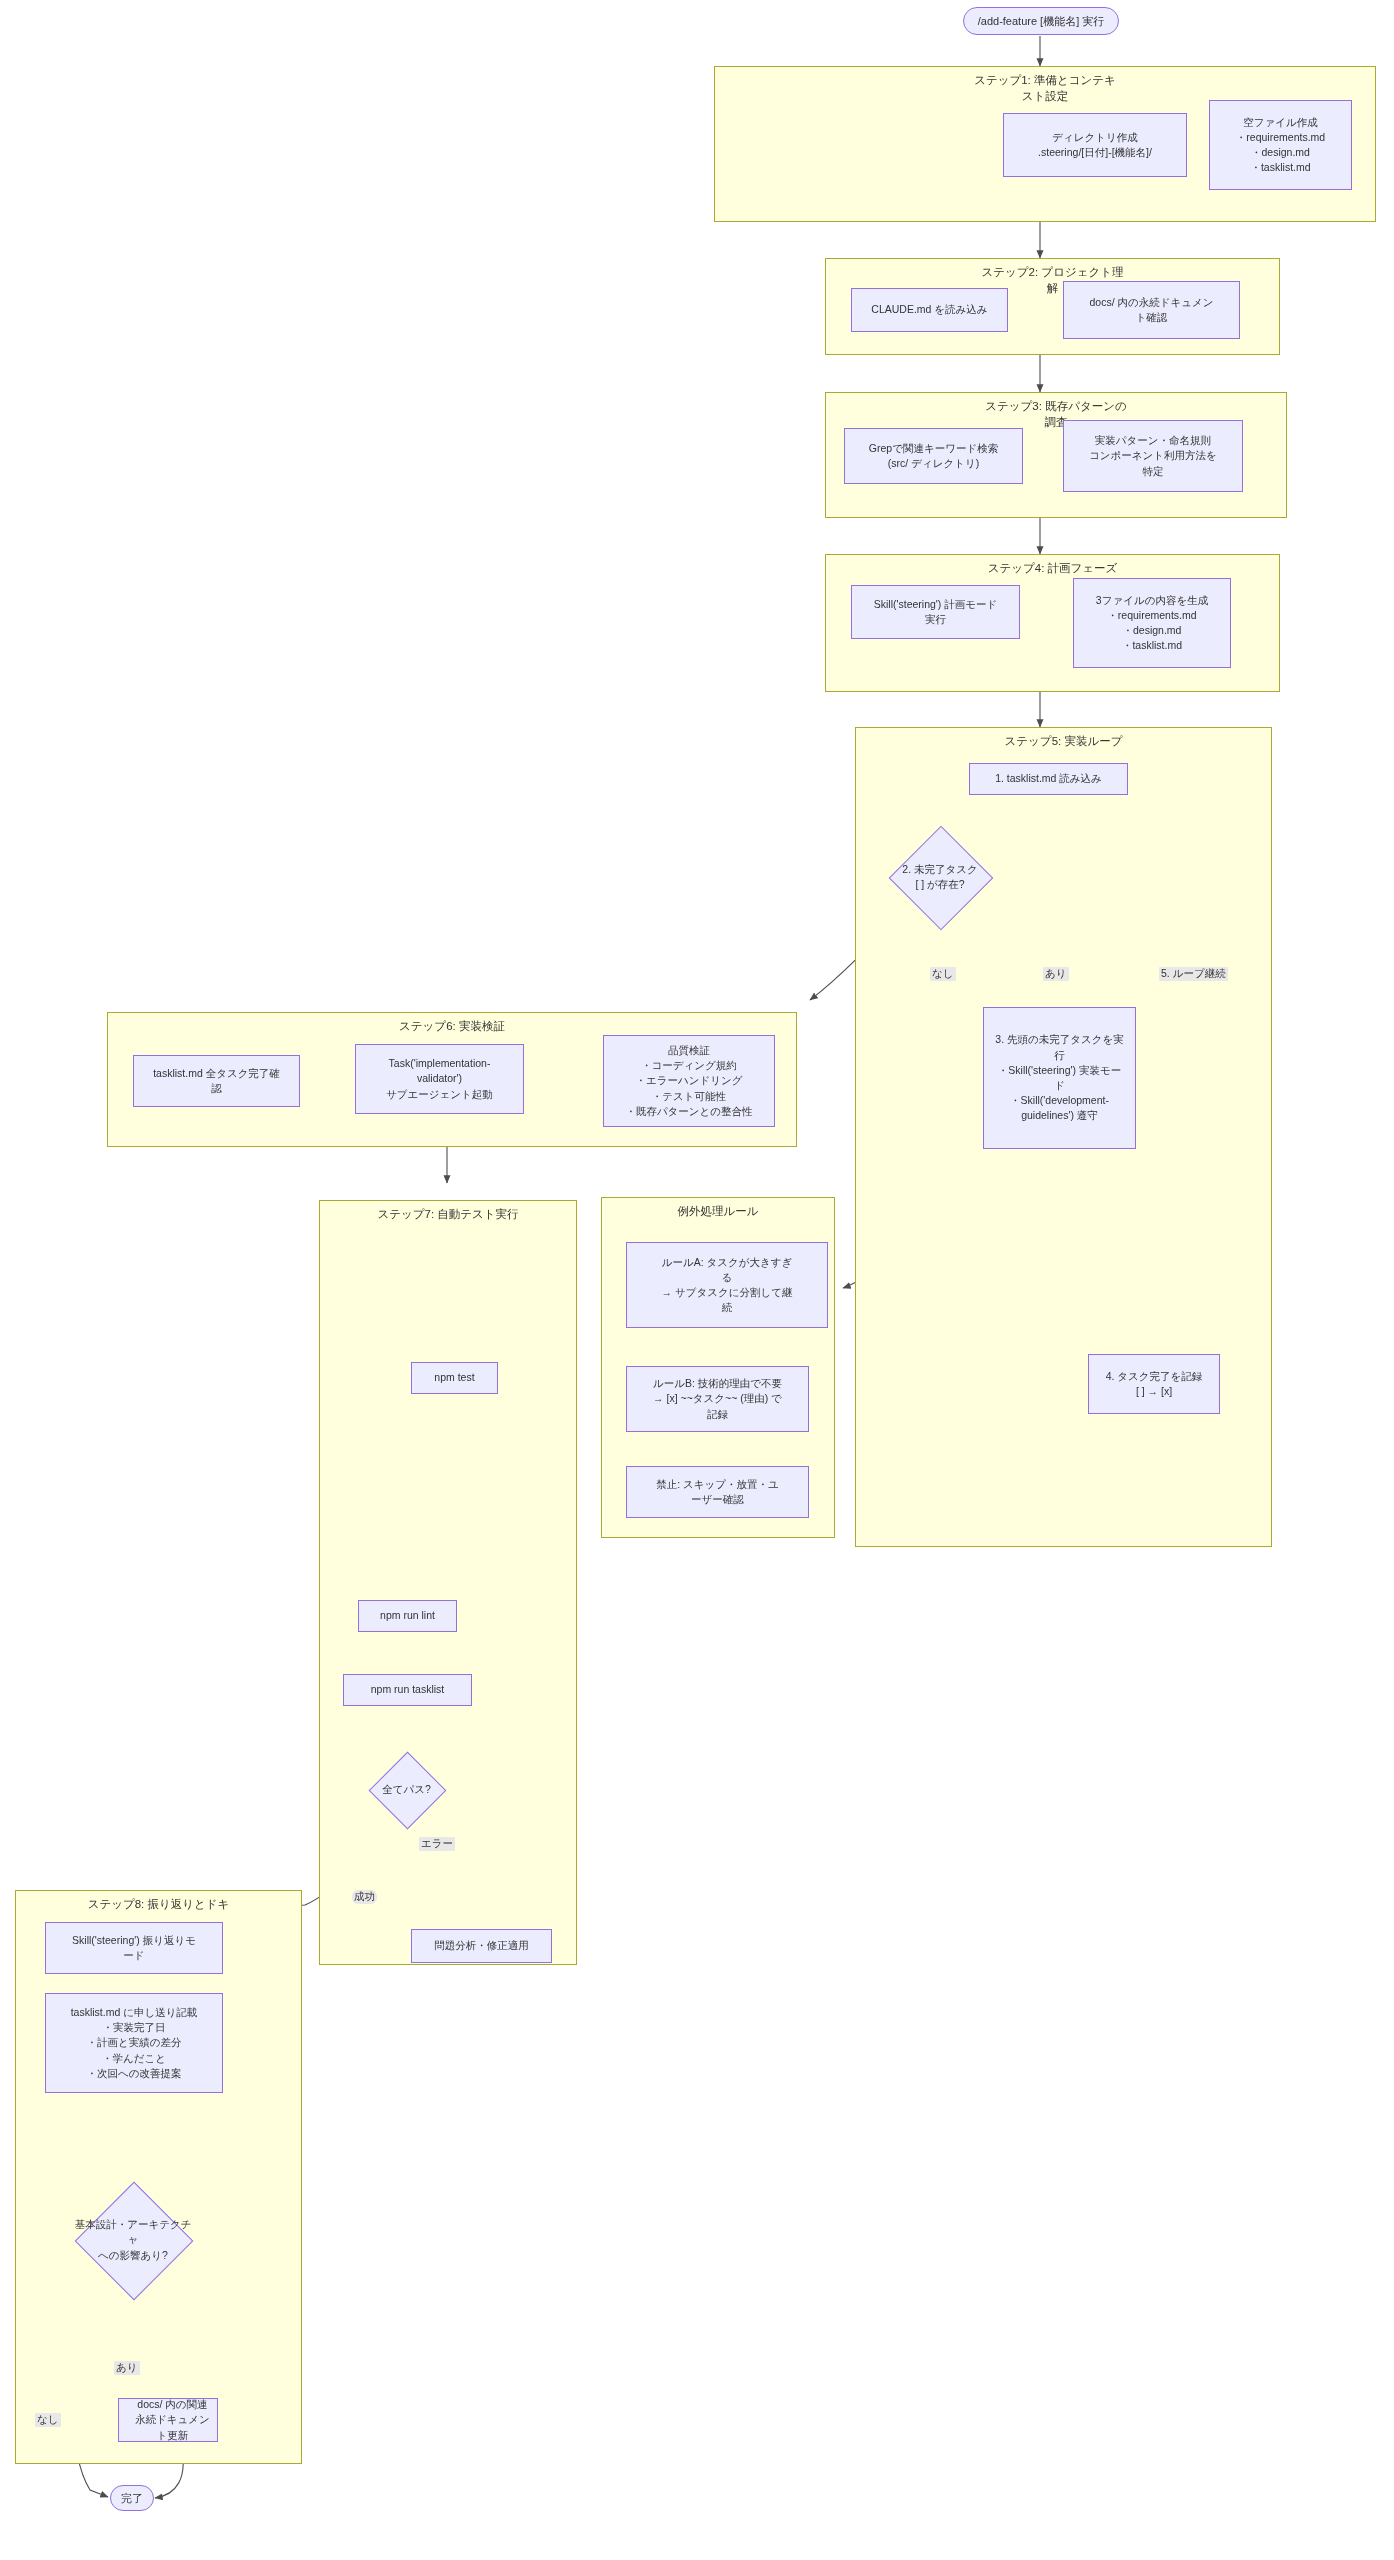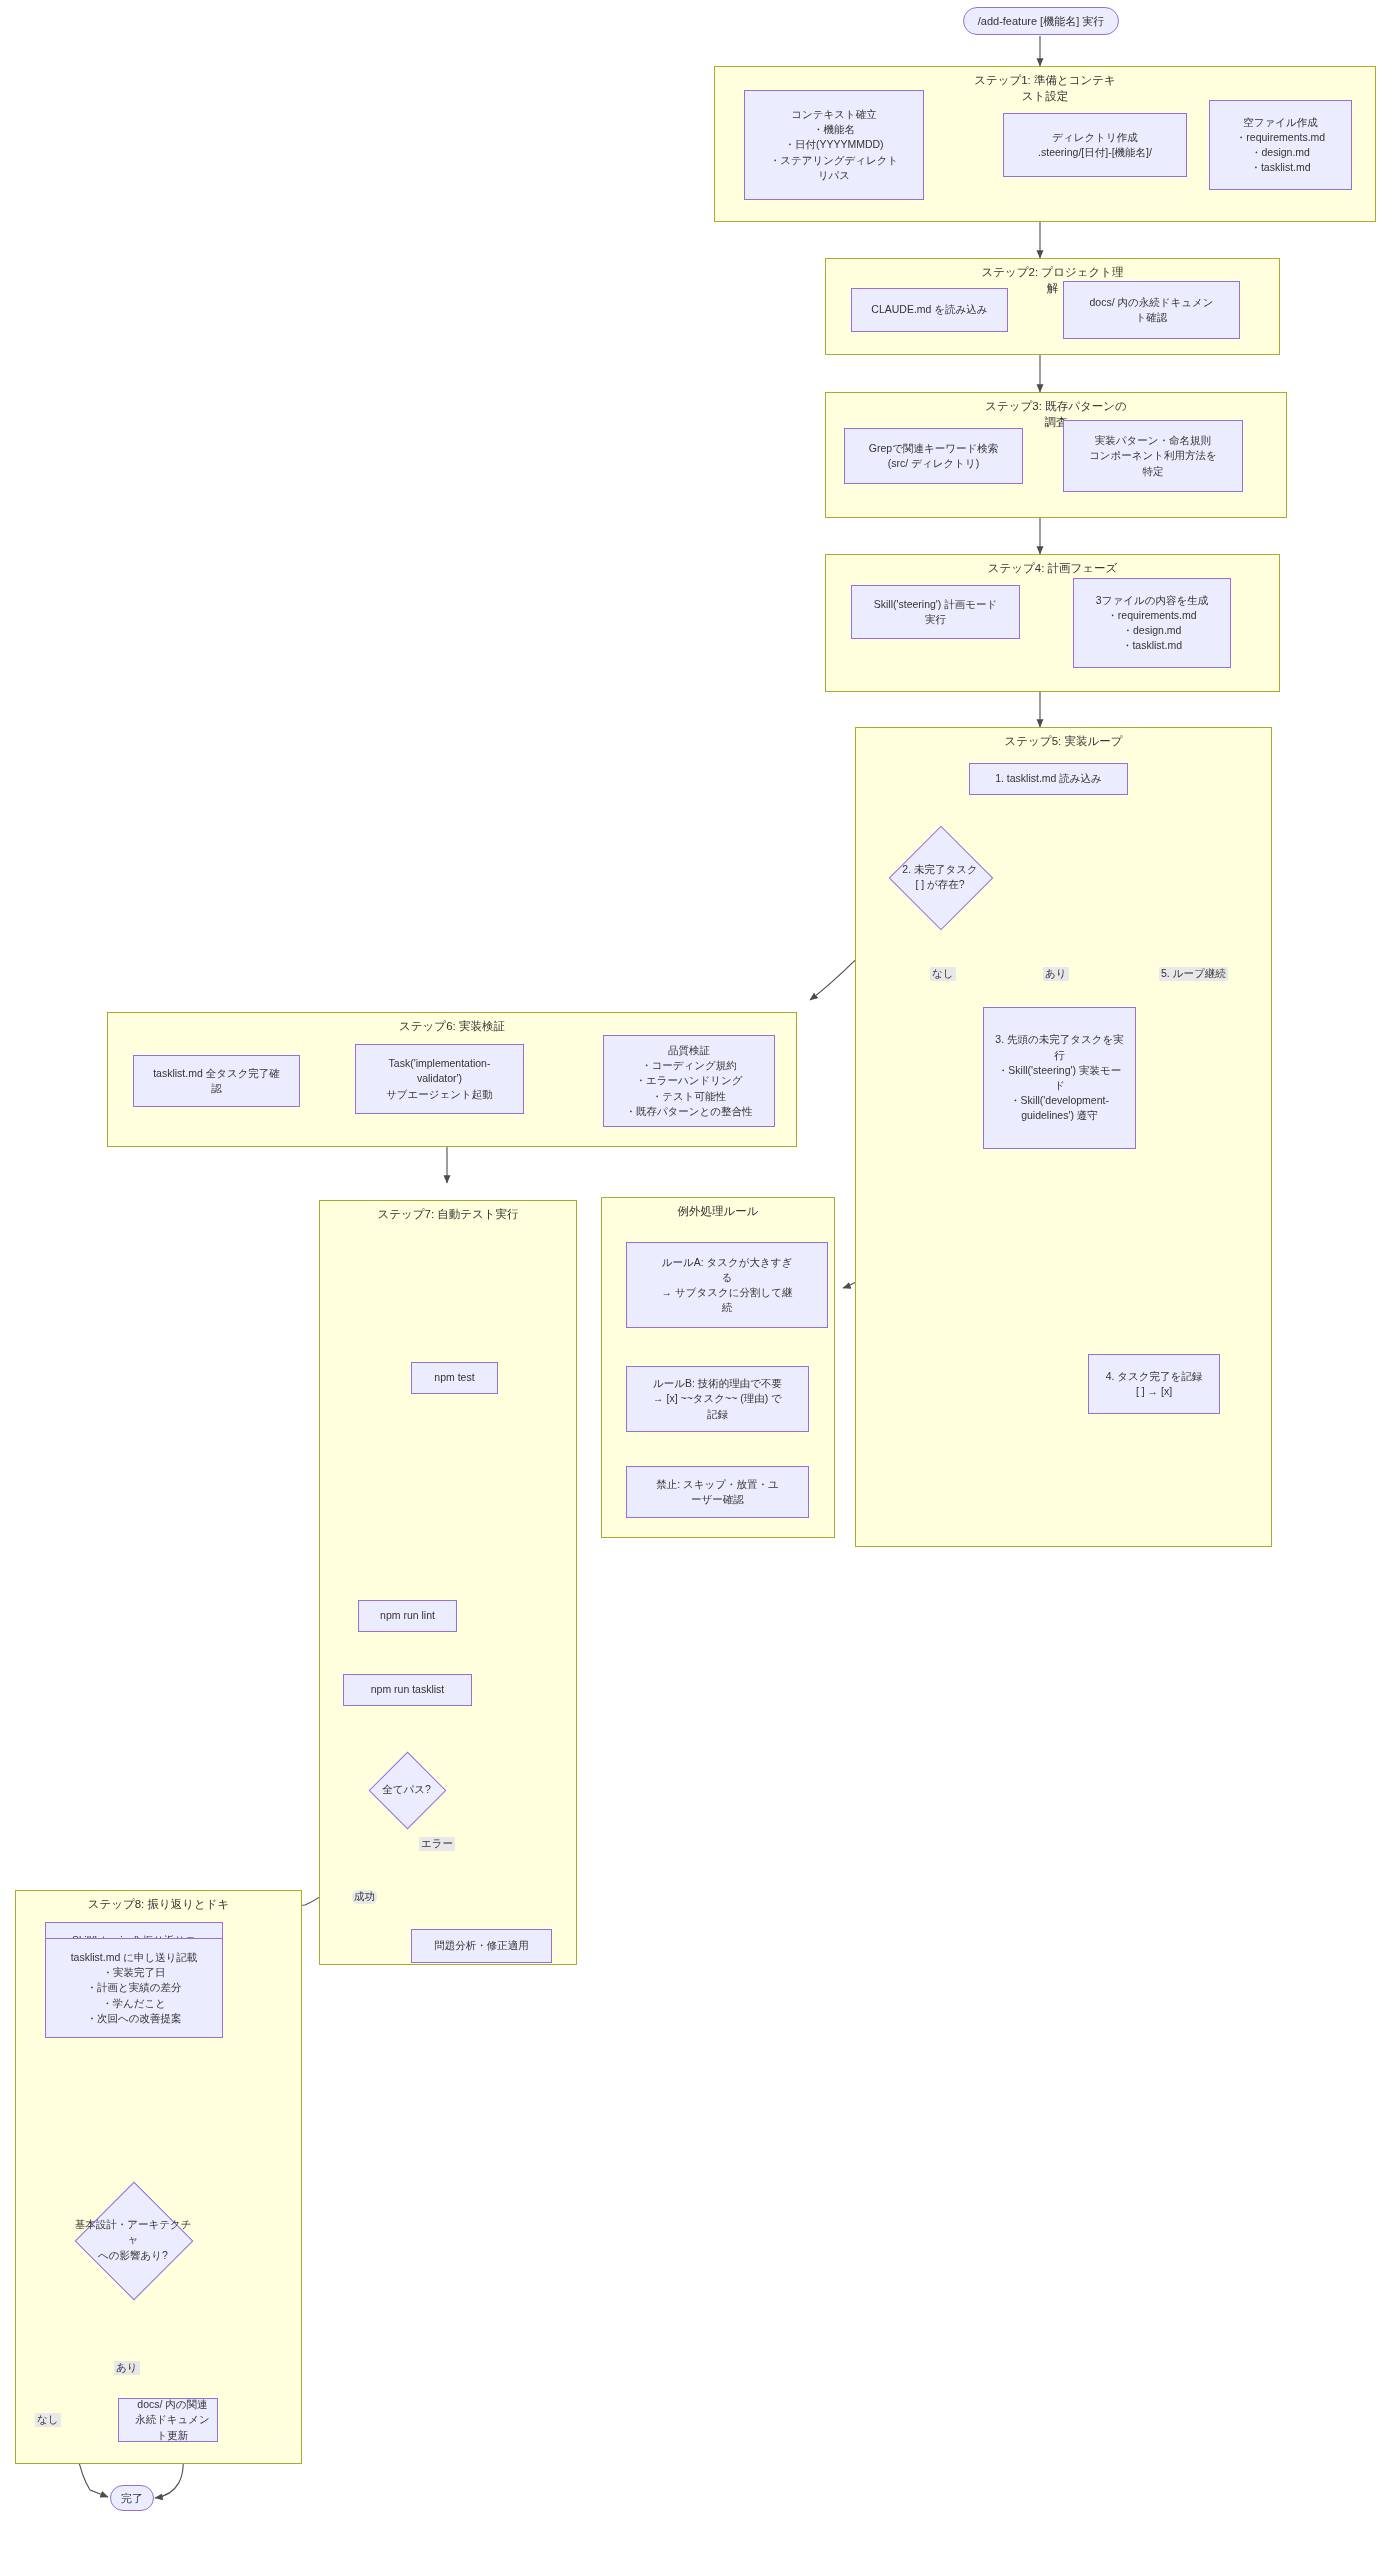--- a/index.html
+++ b/index.html
@@ -105,27 +105,20 @@
   <div class="round" style="left:963px;top:7px;width:156px;height:28px;">
     <span>/add-feature [機能名] 実行</span>
   </div>
 
   <div class="sg" style="left:714px;top:66px;width:662px;height:156px;">
     <div class="sg-title" style="top:6px;">
       <span class="sg-title-in txt" style="white-space:pre-line;">ステップ1: 準備とコンテキ
 スト設定</span>
     </div>
   </div>
-  <div class="node" style="left:744px;top:90px;width:180px;height:110px;">
-    <span class="txt">コンテキスト確立
-・機能名
-・日付(YYYYMMDD)
-・ステアリングディレクト
-リパス</span>
-  </div>
   <div class="node" style="left:1003px;top:113px;width:184px;height:64px;">
     <span class="txt">ディレクトリ作成
 .steering/[日付]-[機能名]/</span>
   </div>
   <div class="node" style="left:1209px;top:100px;width:143px;height:90px;">
     <span class="txt">空ファイル作成
 ・requirements.md
 ・design.md
 ・tasklist.md</span>
   </div>
@@ -274,21 +267,21 @@
 
   <div class="sg" style="left:15px;top:1890px;width:287px;height:574px;">
     <div class="sg-title" style="top:6px;">
       <span class="sg-title-in txt" style="white-space:pre-line;">ステップ8: 振り返りとドキ</span>
     </div>
   </div>
   <div class="node" style="left:45px;top:1922px;width:178px;height:52px;">
     <span class="txt">Skill('steering') 振り返りモ
 ード</span>
   </div>
-  <div class="node" style="left:45px;top:1938px;width:178px;height:100px;">
+  <div class="node" style="left:45px;top:1993px;width:178px;height:100px;">
     <span class="txt">tasklist.md に申し送り記載
 ・実装完了日
 ・計画と実績の差分
 ・学んだこと
 ・次回への改善提案</span>
   </div>
   <div class="diamond" style="left:92px;top:2199px;width:82px;height:82px;">
     <div class="dshape"></div>
     <div class="dlabel">基本設計・アーキテクチャ
 への影響あり?</div>

